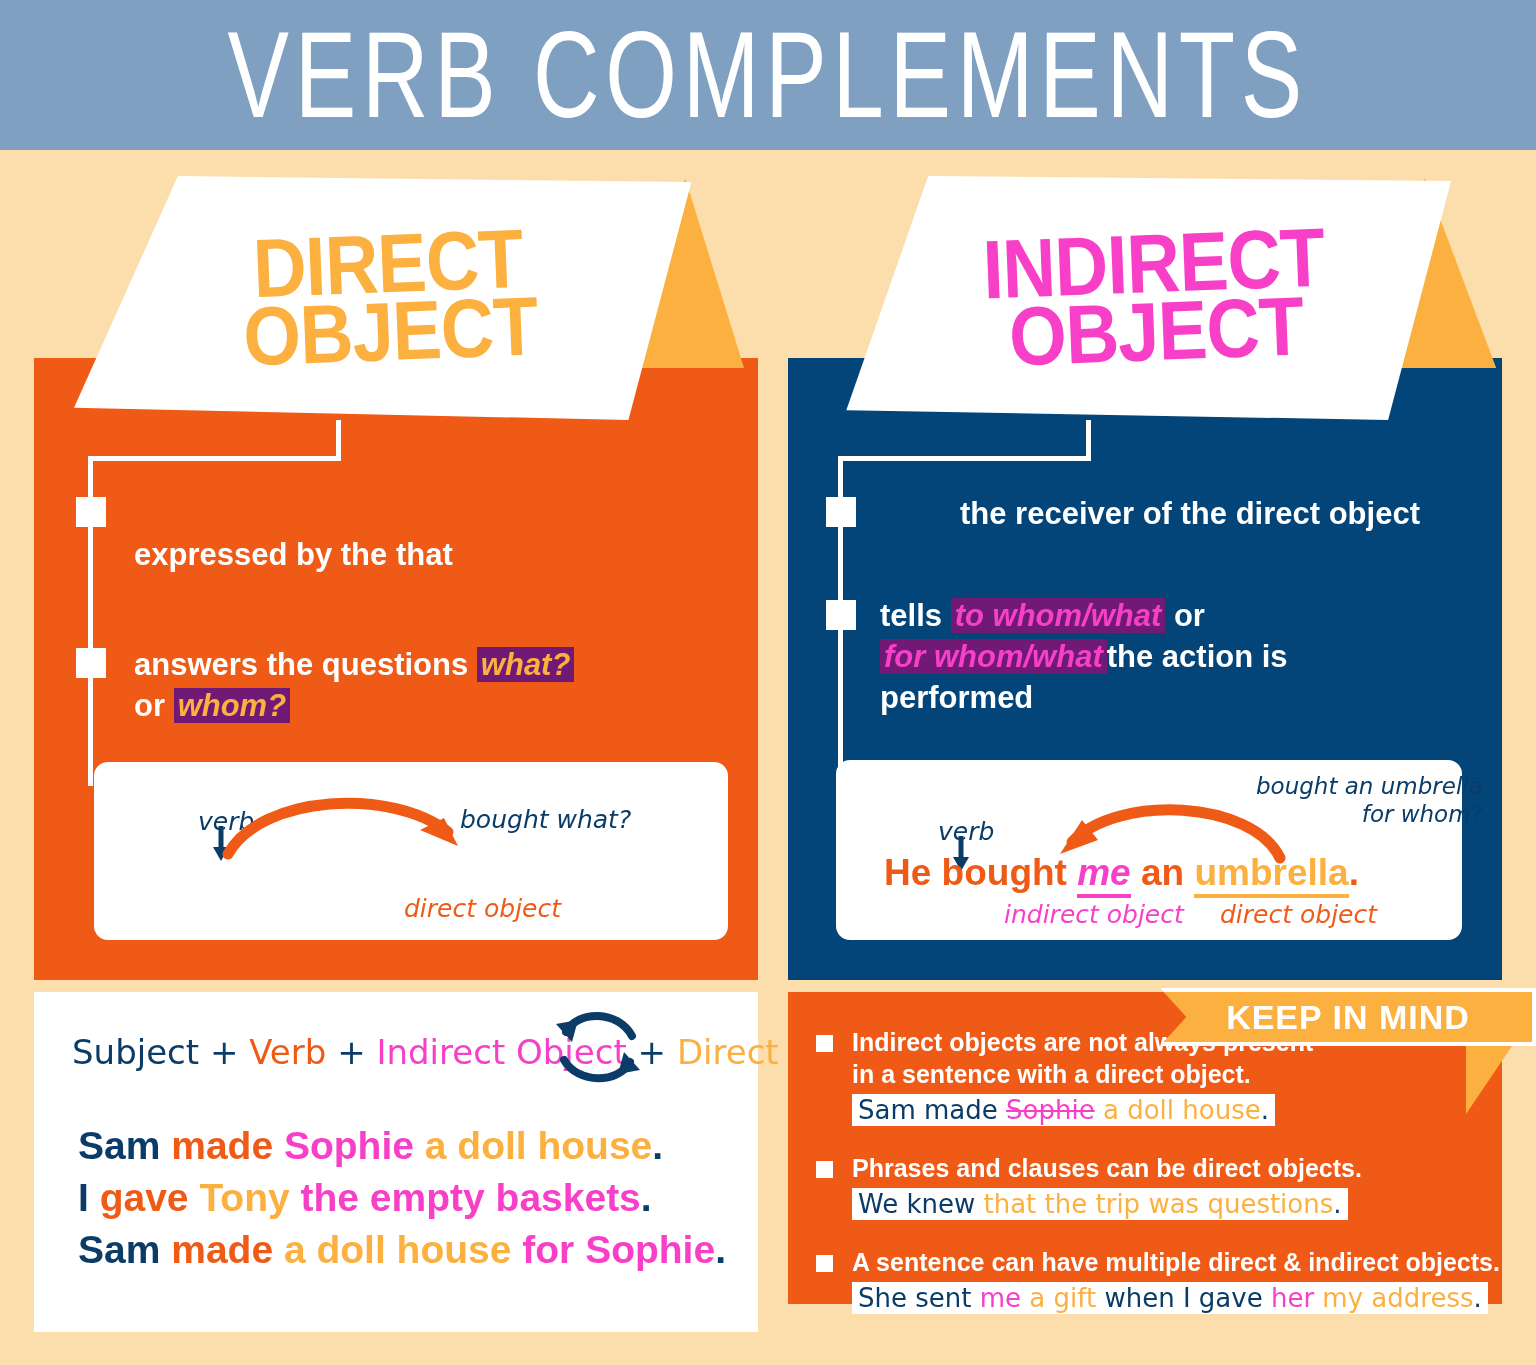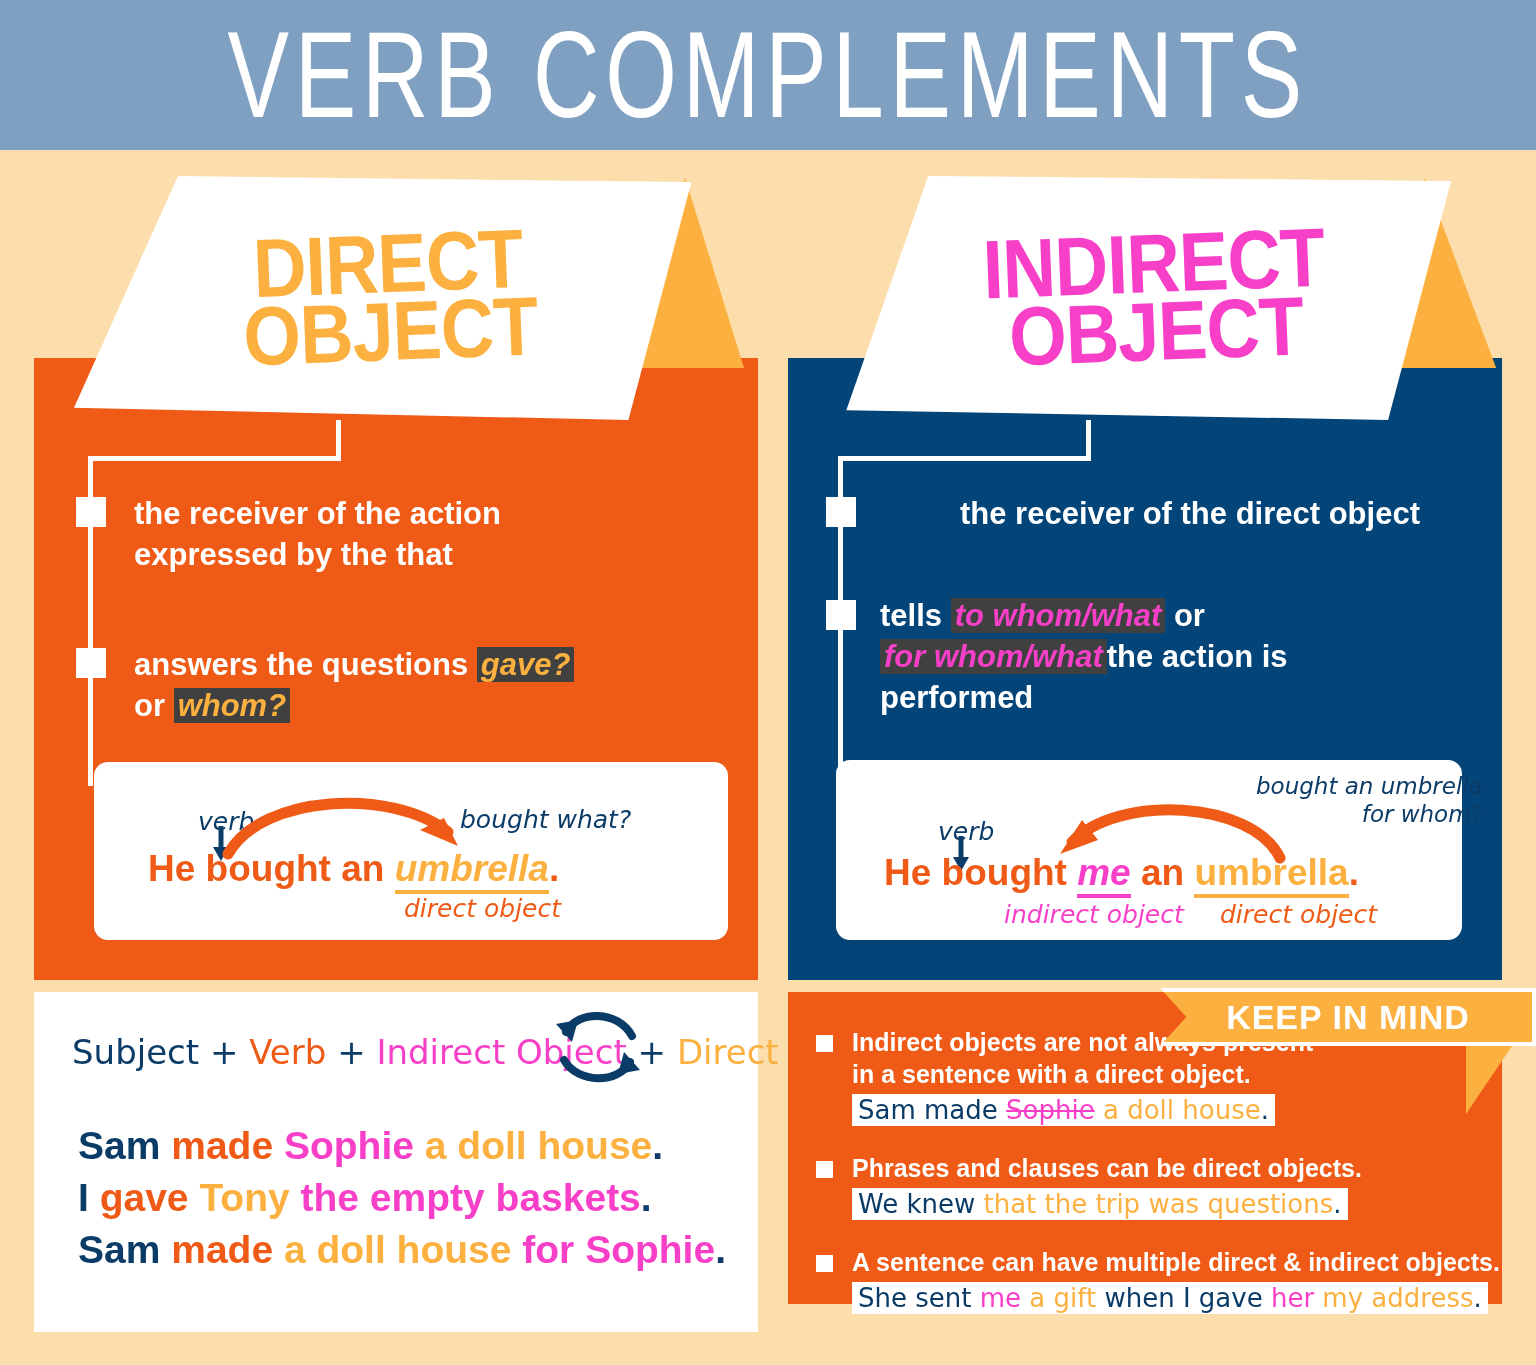--- a/index.html
+++ b/index.html
@@ -86,21 +86,21 @@
   .bullet-sq {
     position:absolute; width:30px; height:30px; background:#ffffff; z-index:5;
   }
   .bullet-text {
     position:absolute; z-index:5;
     color:#ffffff;
     font-size:31px; font-weight:bold; line-height:1.32;
     font-family:"Liberation Sans", sans-serif;
   }
   .hl {
-    background:#404040; font-style:italic; padding:0 4px;
+    background:#701a75; font-style:italic; padding:0 4px;
   }
   .hl-amber { color:#fbb03f; }
   .hl-pink  { color:#f83fc8; }
 
   
   .exbox {
     position:absolute; background:#ffffff; border-radius:14px; z-index:5;
   }
   .ex-do { left:94px; top:762px; width:634px; height:178px; }
   .ex-io { left:836px; top:760px; width:626px; height:180px; }
@@ -205,47 +205,44 @@
     <div class="banner-line">OBJECT</div>
   </div>
 </div>
 
 <div class="conn" style="left:336px; top:420px; width:5px; height:40px;"></div>
 <div class="conn" style="left:88px; top:456px; width:253px; height:5px;"></div>
 <div class="conn" style="left:88px; top:456px; width:5px; height:330px;"></div>
 
 <div class="bullet-sq" style="left:76px; top:497px;"></div>
 <div class="bullet-text" style="left:134px; top:494px; width:600px;">
-  <span>the receiver of the action</span><br>
+  <br>
   <span>expressed by the that</span>
 </div>
 
 <div class="bullet-sq" style="left:76px; top:648px;"></div>
 <div class="bullet-text" style="left:134px; top:645px; width:600px;">
-  <span>answers the questions </span><span class="hl hl-amber">gave?</span><br>
+  <span>answers the questions </span><span class="hl hl-amber">what?</span><br>
   <span>or </span><span class="hl hl-amber">whom?</span>
 </div>
 
 <div class="exbox ex-do">
   <div class="hand lbl lbl-navy" style="left:104px; top:36px;">verb</div>
 
   <svg style="position:absolute; left:112px; top:62px;" width="30" height="38" viewBox="0 0 30 38">
     <line x1="15" y1="2" x2="15" y2="26" stroke="#0b3c68" stroke-width="5"></line>
     <polygon points="15,37 7,23 23,23" fill="#0b3c68"></polygon>
   </svg>
 
   <svg style="position:absolute; left:128px; top:22px;" width="260" height="80" viewBox="0 0 260 80">
     <path d="M 6 70 C 40 10, 170 4, 226 48" stroke="#ef5b16" stroke-width="11" fill="none" stroke-linecap="round"></path>
     <polygon points="236,62 198,46 222,34" fill="#ef5b16"></polygon>
   </svg>
   <div class="hand lbl lbl-navy" style="left:366px; top:34px; white-space:nowrap;">bought what?</div>
 
-  <div class="sent sentence-main" style="left:54px; top:86px;">
-    <span class="w-orange">He bought an </span><span class="w-amber u-amber" style="font-style:italic;">umbrella</span><span class="w-orange">.</span>
-  </div>
   <div class="hand lbl lbl-orange" style="left:310px; top:132px; white-space:nowrap;">direct object</div>
 </div>
 
 <div class="banner-tri tri-io"></div>
 <div class="panel panel-io-body"></div>
 
 <div class="banner banner-io">
   <div class="bl-inner">
     <div class="banner-line">INDIRECT</div>
     <div class="banner-line">OBJECT</div>

